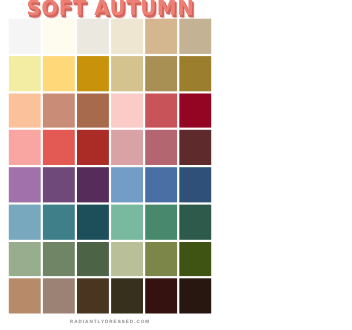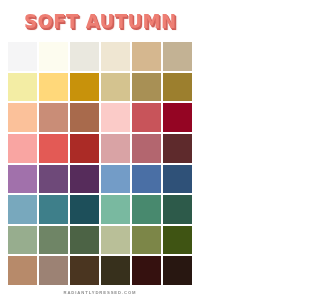--- a/index.html
+++ b/index.html
@@ -17,21 +17,21 @@
     position: relative;
     width: 200px;
     height: 300px;
     background: #ffffff;
     display: flex;
     flex-direction: column;
     box-sizing: border-box;
   }
   
   .title-area {
-    height: 42px;
+    height: 17px;
     display: flex;
     align-items: center;
     justify-content: center;
     flex: 0 0 auto;
   }
   .palette-title {
     font-family: "DejaVu Sans", sans-serif;
     font-size: 19px;
     font-weight: bold;
     letter-spacing: 0.5px;

